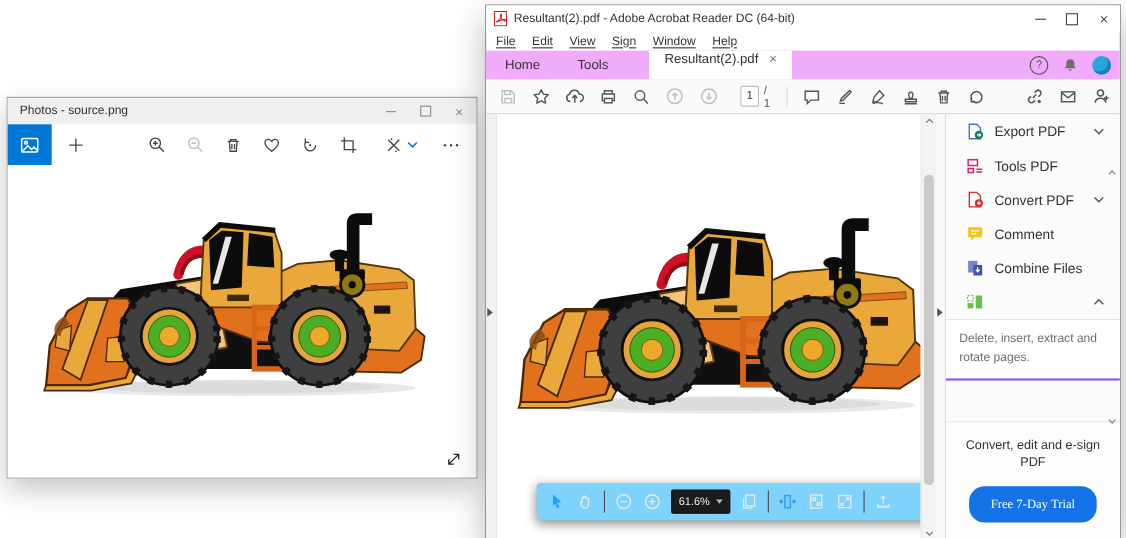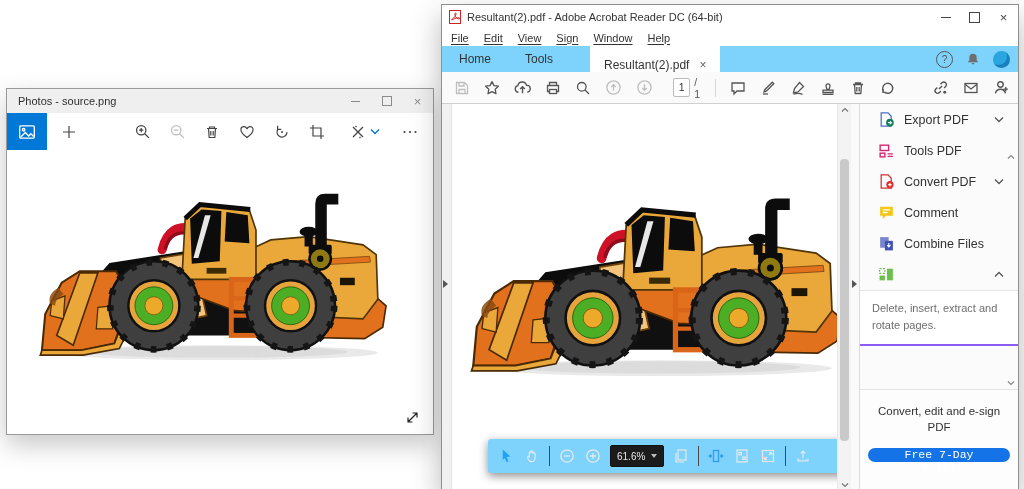--- a/index.html
+++ b/index.html
@@ -28,23 +28,23 @@
   
   .acro-window{position:absolute;left:441px;top:4px;width:576px;height:486px;background:#fff;
     border:1px solid #8f8f8f;box-shadow:0 12px 28px rgba(0,0,0,.28);display:flex;flex-direction:column;}
   .ac-titlebar{height:24px;background:#fff;display:flex;align-items:center;font-size:11px;color:#333;flex:none;}
   .ac-title{padding-left:6px;flex:1;white-space:nowrap;}
   .ac-ctl{width:29px;height:100%;display:flex;align-items:center;justify-content:center;color:#444;font-size:13px;}
   .ac-min-glyph{width:10px;height:1px;background:#444;}
   .ac-max-glyph{width:9px;height:9px;border:1px solid #444;}
   .ac-menubar{height:17px;display:flex;align-items:center;gap:15px;padding-left:9px;font-size:11px;color:#333;flex:none;}
   .ac-menu-item{text-decoration:underline;text-underline-offset:2px;}
-  .ac-tabbar{height:26px;background:#7dd3fc;display:flex;align-items:stretch;font-size:12px;color:#333;flex:none;position:relative;}
+  .ac-tabbar{height:26px;background:#f0abfc;display:flex;align-items:stretch;font-size:12px;color:#333;flex:none;position:relative;}
   .ac-tab{display:flex;align-items:center;padding:0 17px;}
-  .ac-tab-active{background:#fff;margin-left:20px;padding:0 14px;display:flex;align-items:flex-end;gap:10px;}
+  .ac-tab-active{background:#fff;margin-left:20px;padding:0 14px;display:flex;align-items:flex-start;gap:10px;}
   .ac-tab-close{color:#666;font-size:12px;}
   .ac-tab-icons{position:absolute;right:8px;top:0;height:26px;display:flex;align-items:center;gap:13px;}
   .help-circle{width:15px;height:15px;border:1px solid #555;border-radius:50%;color:#555;font-size:10px;
     display:flex;align-items:center;justify-content:center;}
   .avatar{width:17px;height:17px;border-radius:50%;background:#29a5df;box-shadow:inset -3px -3px 0 rgba(0,60,120,.35);}
   .ac-toolbar{height:31px;background:#fafafa;border-bottom:1px solid #cfcfcf;display:flex;align-items:center;padding-left:12px;flex:none;}
   .tb-ic{width:17px;height:17px;display:flex;align-items:center;justify-content:center;margin-right:14px;}
   .tb-dim{opacity:.35;}
   .page-num-box{width:20px;height:17px;border:1px solid #bbb;background:#fff;font-size:10.5px;color:#333;
     text-align:center;line-height:17px;margin:0 4px 0 6px;border-radius:2px;}
@@ -80,22 +80,22 @@
   .search-box input{border:none;outline:none;width:100%;font-size:11px;color:#333;background:transparent;
     font-family:"Liberation Sans",sans-serif;}
   .search-box input::placeholder{color:#9a9a9a;}
   .tool-item{height:31px;display:flex;align-items:center;gap:9px;padding:0 14px 0 18px;}
   .tool-item .chev{margin-left:auto;}
   .organize-desc{border-top:1px solid #e4e4e4;border-bottom:2px solid #8b5cf6;background:#fff;
     padding:9px 12px 11px;color:#6e6e6e;font-size:11px;line-height:1.5;}
   .panel-chev{position:absolute;right:3px;color:#888;}
   .promo{margin-top:auto;border-top:1px solid #e4e4e4;background:#fdfdfd;padding:13px 8px 16px;text-align:center;
     font-size:11.5px;color:#323232;line-height:1.4;}
-  .trial-btn{margin-top:13px;background:#1473E6;color:#fff;border:none;border-radius:14px;height:14px;
-    padding:0 20px;font-size:11.5px;font-family:Liberation Mono, monospace;}
+  .trial-btn{margin-top:13px;background:#1473E6;color:#fff;border:none;border-radius:14px;height:33px;
+    padding:0 20px;font-size:11.5px;font-family:Liberation Serif, serif;}
 </style>
 </head>
 <body>
 
 <svg width="0" height="0" style="position:absolute">
   <symbol id="loader" viewBox="0 0 430 235">
     <ellipse cx="218" cy="207" rx="196" ry="9" fill="#e9e9e9"></ellipse>
     <ellipse cx="218" cy="206" rx="160" ry="7" fill="#dcdcdc"></ellipse>
 
     <path d="M265,138 L408,136 L424,150 L420,176 L398,190 L300,188 L260,164 Z" fill="#E2711D" stroke="#4a2a05" stroke-width="2"></path>

